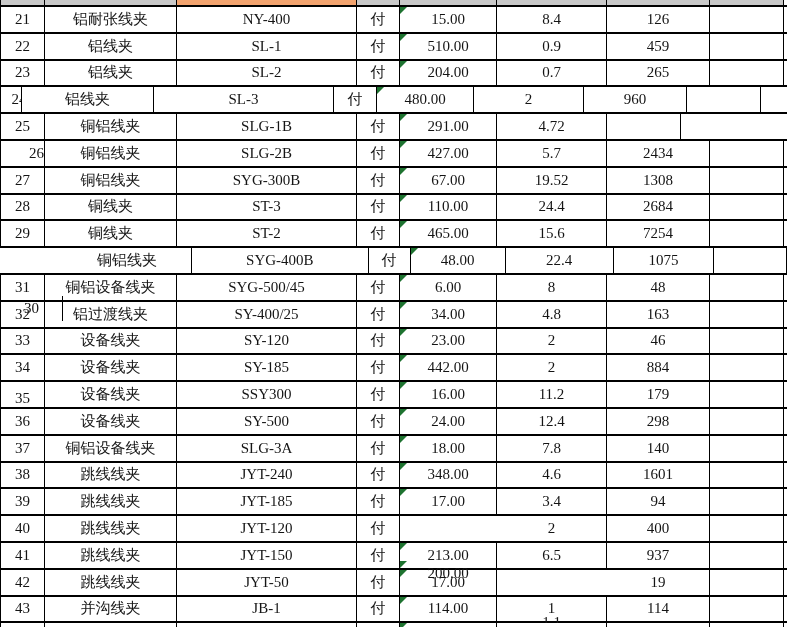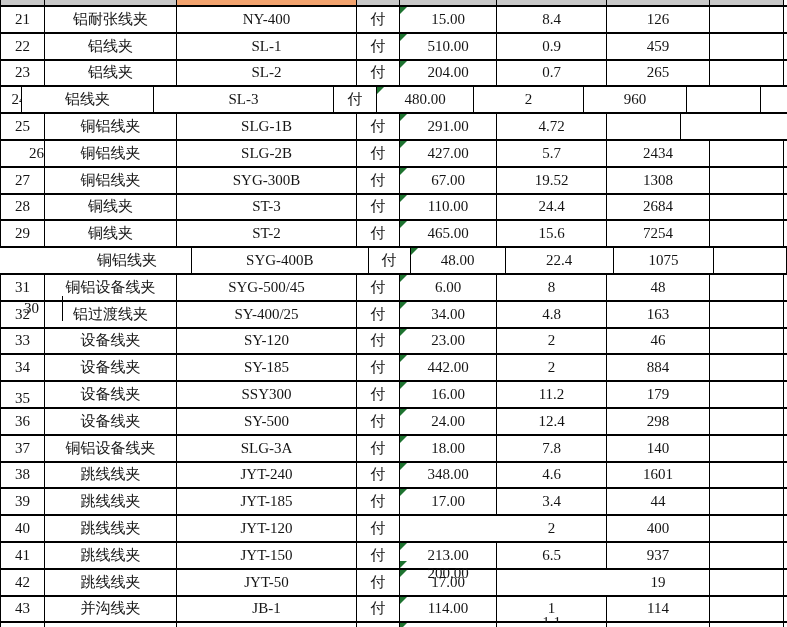--- a/index.html
+++ b/index.html
@@ -513,21 +513,21 @@
           <span>付</span>
         </div>
         <div class="cell" style="width: 97px;">
           <div class="err-tri"></div>
           <span>17.00</span>
         </div>
         <div class="cell" style="width: 110px;">
           <span>3.4</span>
         </div>
         <div class="cell" style="width: 103px;">
-          <span>44</span>
+          <span>94</span>
         </div>
         <div class="cell" style="width: 74px;"></div>
       </div>
       <div class="row">
         <div class="cell" style="width: 45px;">
           <span>40</span>
         </div>
         <div class="cell" style="width: 132px;">
           <span>跳线线夹</span>
         </div>

